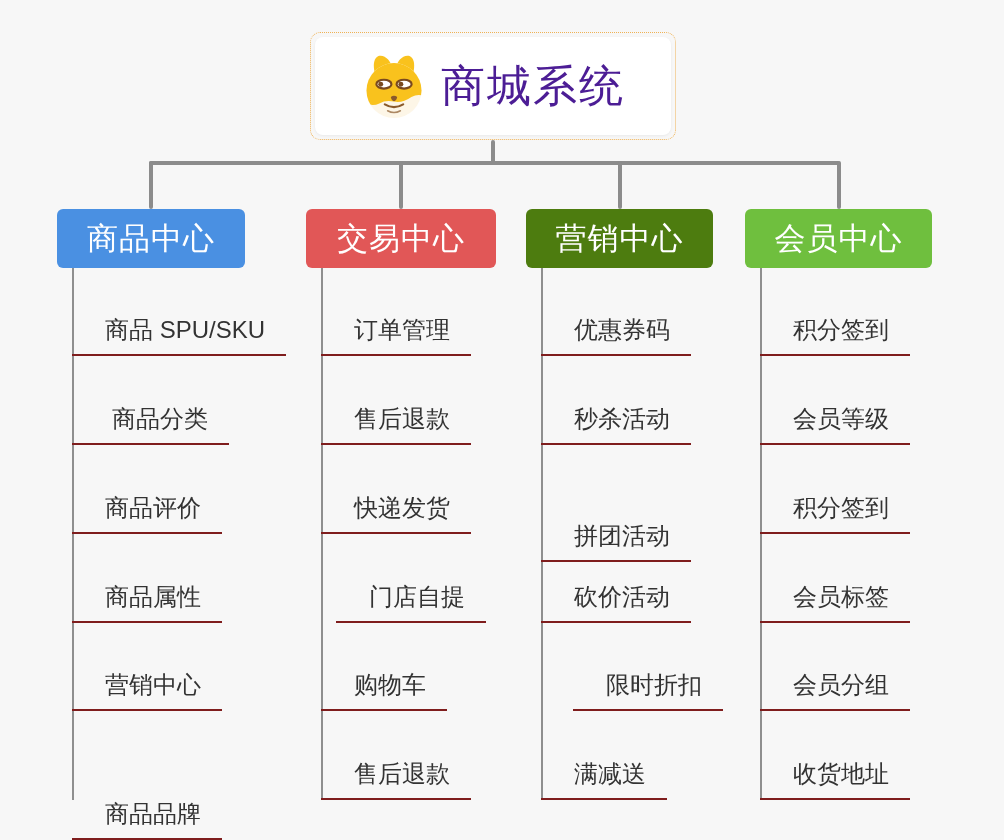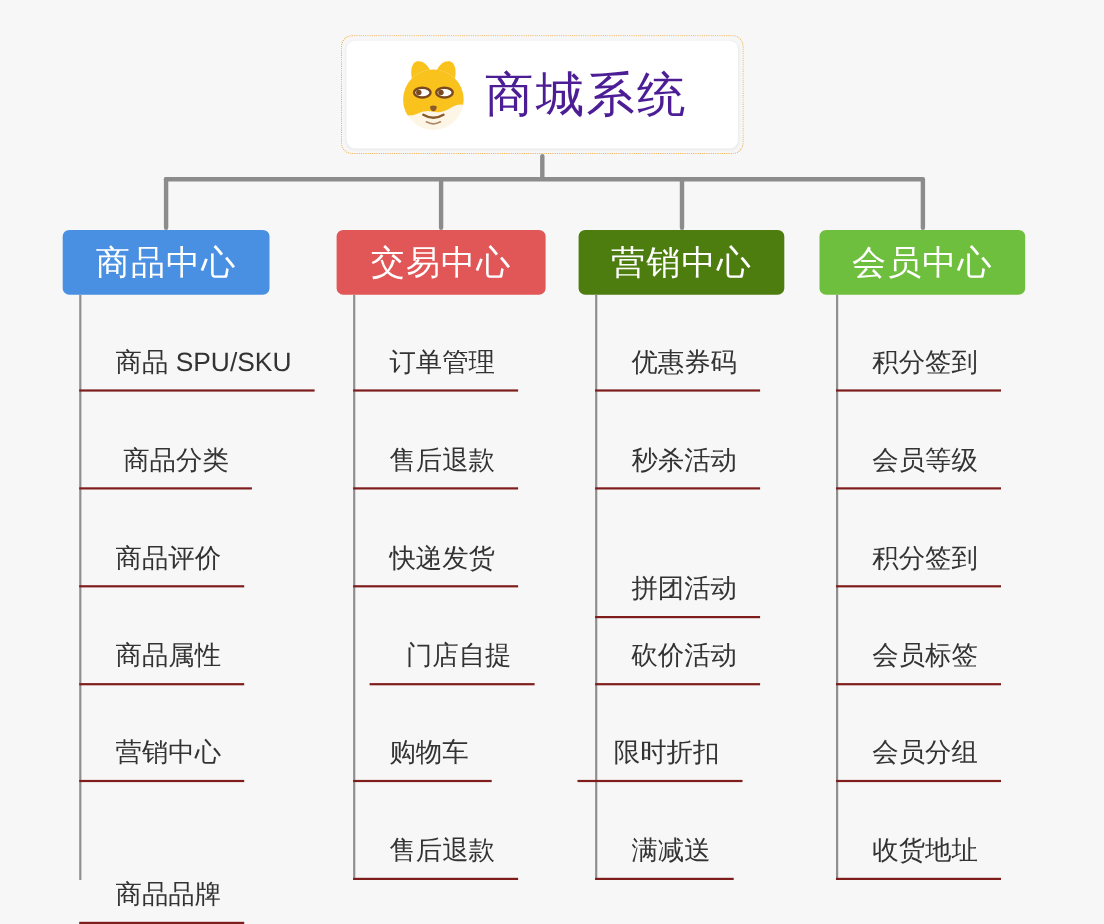--- a/index.html
+++ b/index.html
@@ -122,21 +122,21 @@
       <div class="leaf" style="left: 321px; top: 494px;">快递发货</div>
       <div class="leaf" style="left: 336px; top: 583px;">门店自提</div>
       <div class="leaf" style="left: 321px; top: 671px;">购物车</div>
       <div class="leaf" style="left: 321px; top: 760px;">售后退款</div>
       <div class="branch-header" style="left: 526px; width: 187px; background: #4d7c0f;">营销中心</div>
       <div class="vline" style="left: 541px; top: 268px; height: 532px;"></div>
       <div class="leaf" style="left: 541px; top: 316px;">优惠券码</div>
       <div class="leaf" style="left: 541px; top: 405px;">秒杀活动</div>
       <div class="leaf" style="left: 541px; top: 522px;">拼团活动</div>
       <div class="leaf" style="left: 541px; top: 583px;">砍价活动</div>
-      <div class="leaf" style="left: 525px; top: 671px;">限时折扣</div>
+      <div class="leaf" style="left: 573px; top: 671px;">限时折扣</div>
       <div class="leaf" style="left: 541px; top: 760px;">满减送</div>
       <div class="branch-header" style="left: 745px; width: 187px; background: rgb(111, 191, 62);">会员中心</div>
       <div class="vline" style="left: 760px; top: 268px; height: 532px;"></div>
       <div class="leaf" style="left: 760px; top: 316px;">积分签到</div>
       <div class="leaf" style="left: 760px; top: 405px;">会员等级</div>
       <div class="leaf" style="left: 760px; top: 494px;">积分签到</div>
       <div class="leaf" style="left: 760px; top: 583px;">会员标签</div>
       <div class="leaf" style="left: 760px; top: 671px;">会员分组</div>
       <div class="leaf" style="left: 760px; top: 760px;">收货地址</div>
     </div>

